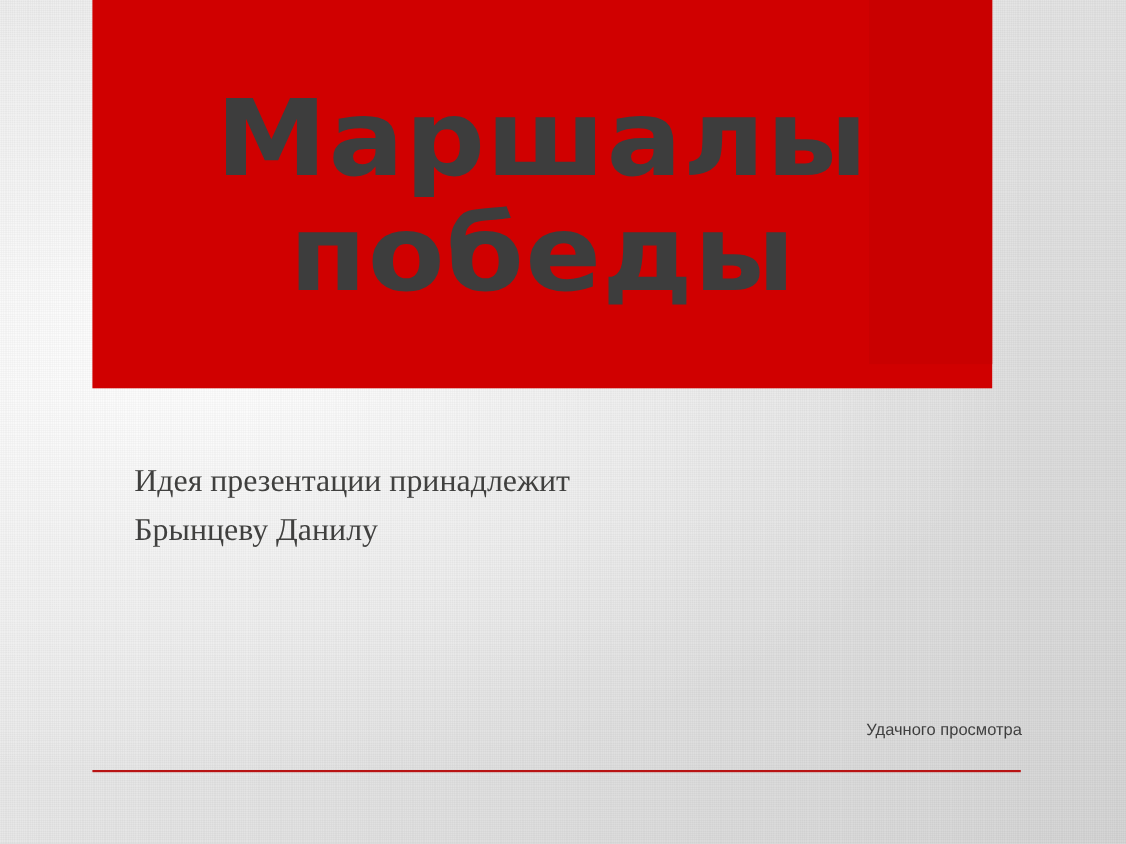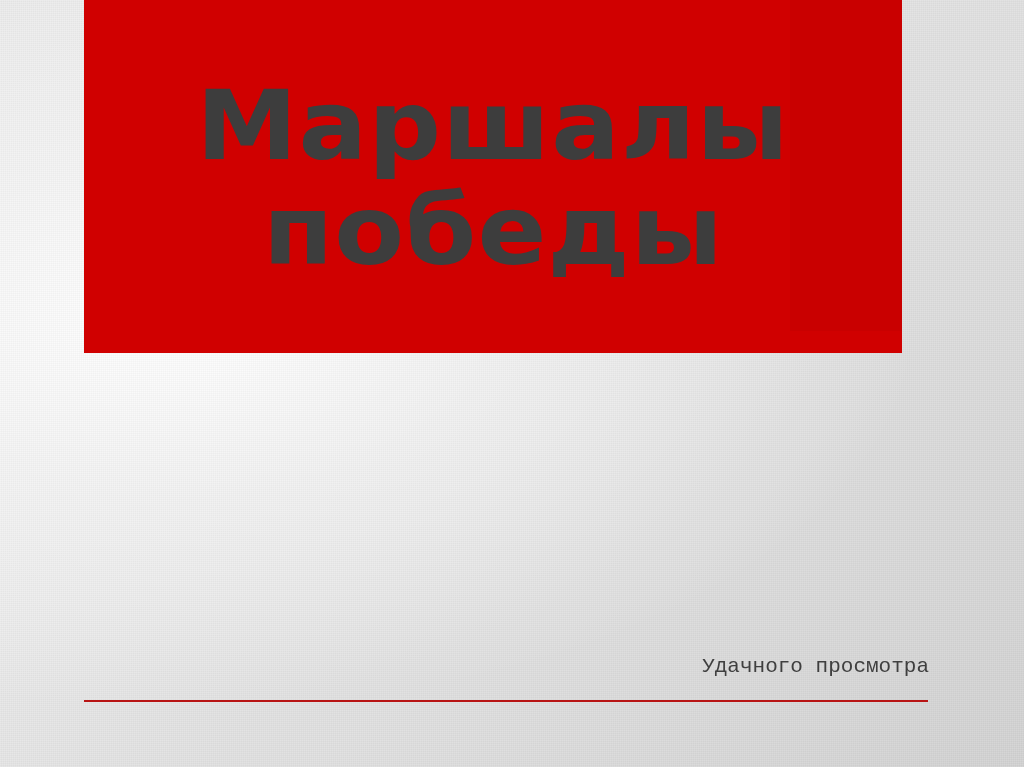--- a/index.html
+++ b/index.html
@@ -92,22 +92,22 @@
     line-height: 1.55;
   }
   .subtitle div {
     white-space: nowrap;
   }
 
   .closing-note {
     position: absolute;
     right: 95px;
     top: 655px;
-    font-family: Liberation Mono, monospace;
-    font-size: 21px;
+    font-family: Liberation Sans, sans-serif;
+    font-size: 15px;
     color: #3f3f3f;
     white-space: nowrap;
   }
 
   .bottom-rule {
     position: absolute;
     left: 84px;
     top: 700px;
     width: 844px;
     height: 2px;
@@ -117,18 +117,22 @@
 </head>
 <body>
 
 <div class="slide">
 
   <div class="title-band">
     <div class="title-line one">Маршалы</div>
     <div class="title-line two">победы</div>
   </div>
 
+  <div class="subtitle">
+    <div>Идея презентации принадлежит</div>
+    <div>Брынцеву Данилу</div>
+  </div>
 
   <div class="closing-note">Удачного просмотра</div>
 
   <div class="bottom-rule"></div>
 
 </div>
 
 </body></html>

